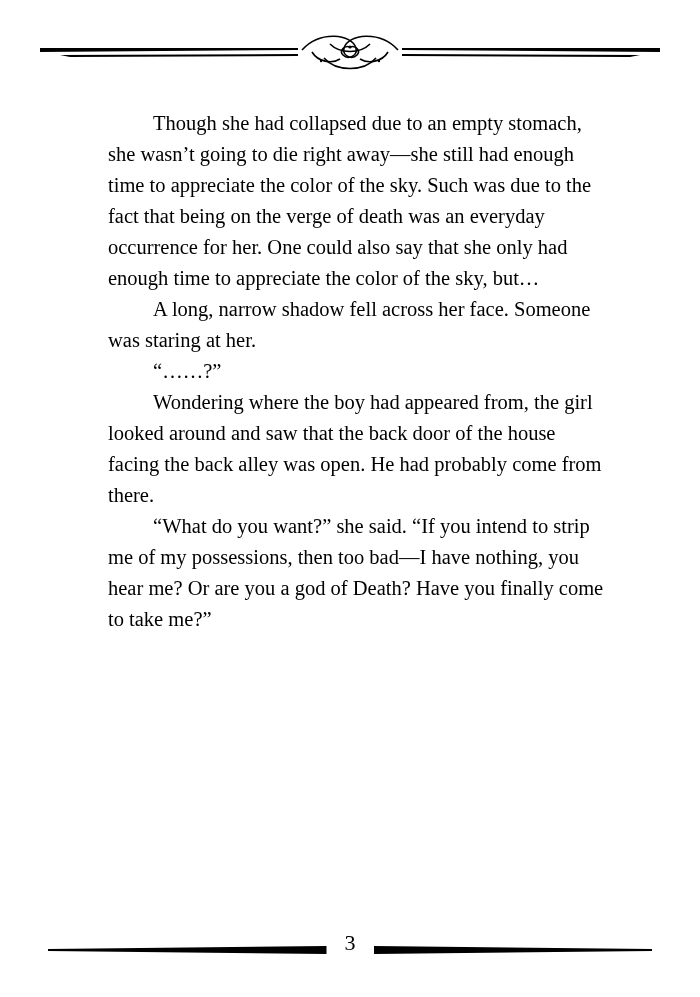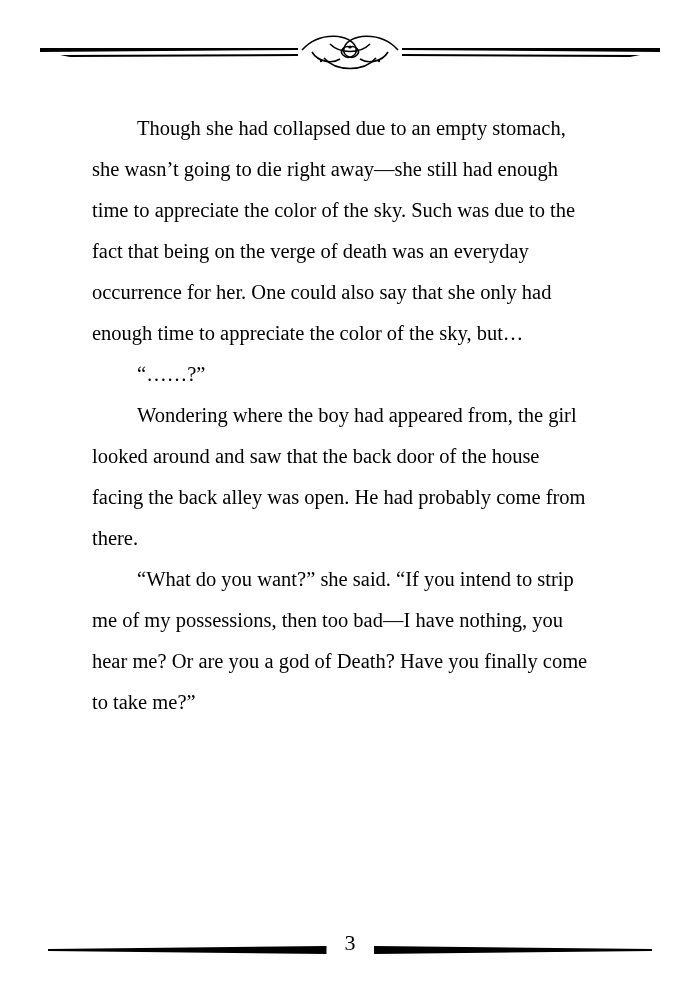--- a/index.html
+++ b/index.html
@@ -35,24 +35,24 @@
   .header-ornament svg {
     display: block;
     width: 620px;
     height: 48px;
   }
 
   
   .body-text {
     position: absolute;
     top: 108px;
-    left: 92px;
+    left: 108px;
     width: 500px;
     font-size: 20.5px;
-    line-height: 41px;
+    line-height: 31px;
     text-align: left;
     color: #000;
   }
   .para {
     margin: 0;
     text-indent: 2.2em;
     white-space: normal;
   }
 
   
@@ -105,20 +105,21 @@
       <g fill="#000">
         <circle cx="310" cy="19" r="1.6"></circle>
         <circle cx="281" cy="33" r="1.2"></circle>
         <circle cx="339" cy="33" r="1.2"></circle>
       </g>
     </svg>
   </div>
 
   <div class="body-text">
     <p class="para">Though she had collapsed due to an empty stomach, she wasn’t going to die right away—she still had enough time to appreciate the color of the sky. Such was due to the fact that being on the verge of death was an everyday occurrence for her. One could also say that she only had enough time to appreciate the color of the sky, but…</p>
+    <p class="para">A long, narrow shadow fell across her face. Someone was staring at her.</p>
     <p class="para">“……?”</p>
     <p class="para">Wondering where the boy had appeared from, the girl looked around and saw that the back door of the house facing the back alley was open. He had probably come from there.</p>
     <p class="para">“What do you want?” she said. “If you intend to strip me of my possessions, then too bad—I have nothing, you hear me? Or are you a god of Death? Have you finally come to take me?”</p>
   </div>
 
   <div class="footer">
     <div class="rule">
       <svg viewBox="0 0 240 14" preserveAspectRatio="none" xmlns="http://www.w3.org/2000/svg">
         <path d="M0 6 L240 3 L240 11 L0 8 Z" fill="#000"></path>
       </svg>

